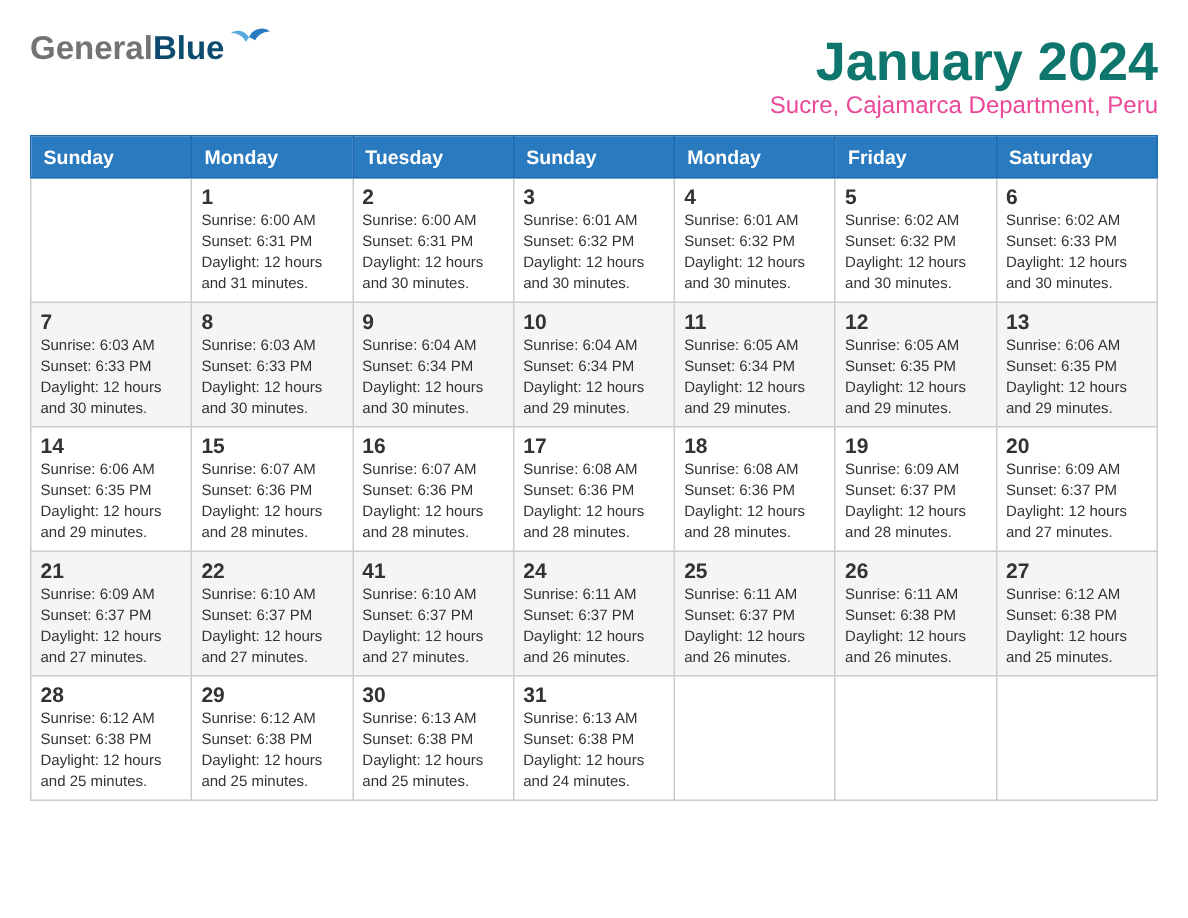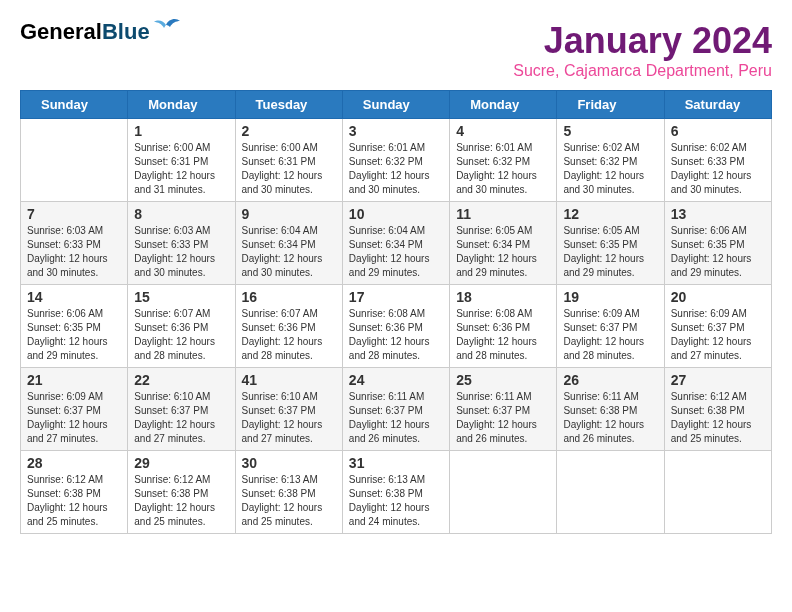--- a/index.html
+++ b/index.html
@@ -20,36 +20,36 @@
       display: flex;
       flex-direction: column;
       align-items: flex-start;
     }
     .title-section {
       text-align: right;
     }
     .month-title {
       font-size: 36px;
       font-weight: bold;
-      color: #701a75;
+      color: #0f766e;
     }
     .subtitle {
       font-size: 16px;
       color: #ec4899;
     }
     .calendar {
       width: 100%;
       border-collapse: collapse;
       border: 1px solid #ccc;
     }
     .calendar th {
       background-color: #2a7abf;
       color: white;
       text-align: left;
-      padding: 6px 20px;
+      padding: 6px 8px;
       font-size: 13px;
       border: 1px solid #1e6aaf;
     }
     .calendar td {
       border: 1px solid #ccc;
       vertical-align: top;
       padding: 4px 6px;
       width: 107px;
       min-height: 75px;
     }
@@ -75,21 +75,21 @@
       background-color: #ffffff;
     }
   </style>
 </head>
 <body>
 
 <div class="header">
   <div class="logo">
     <div style="display:flex; align-items:center;">
       <span style="font-size:22px; font-weight:bold; line-height:1.1;">
-        <span style="color:#000000;">General</span><span style="color:#0c4a6e;">Blue</span>
+        <span style="color:#737373;">General</span><span style="color:#0c4a6e;">Blue</span>
       </span>
       <svg width="28" height="22" viewBox="0 0 28 22" style="margin-left:2px; margin-top:-8px;">
         <path d="M14 8 C16 2, 24 0, 28 4 C24 4, 20 6, 18 10 C16 8, 14 8, 14 8Z" fill="#2a7abf"></path>
         <path d="M14 8 C12 4, 6 2, 2 5 C6 5, 10 7, 12 11 C13 9, 14 8, 14 8Z" fill="#5aabdf"></path>
       </svg>
     </div>
   </div>
   <div class="title-section">
     <div class="month-title">January 2024</div>
     <div class="subtitle">Sucre, Cajamarca Department, Peru</div>

